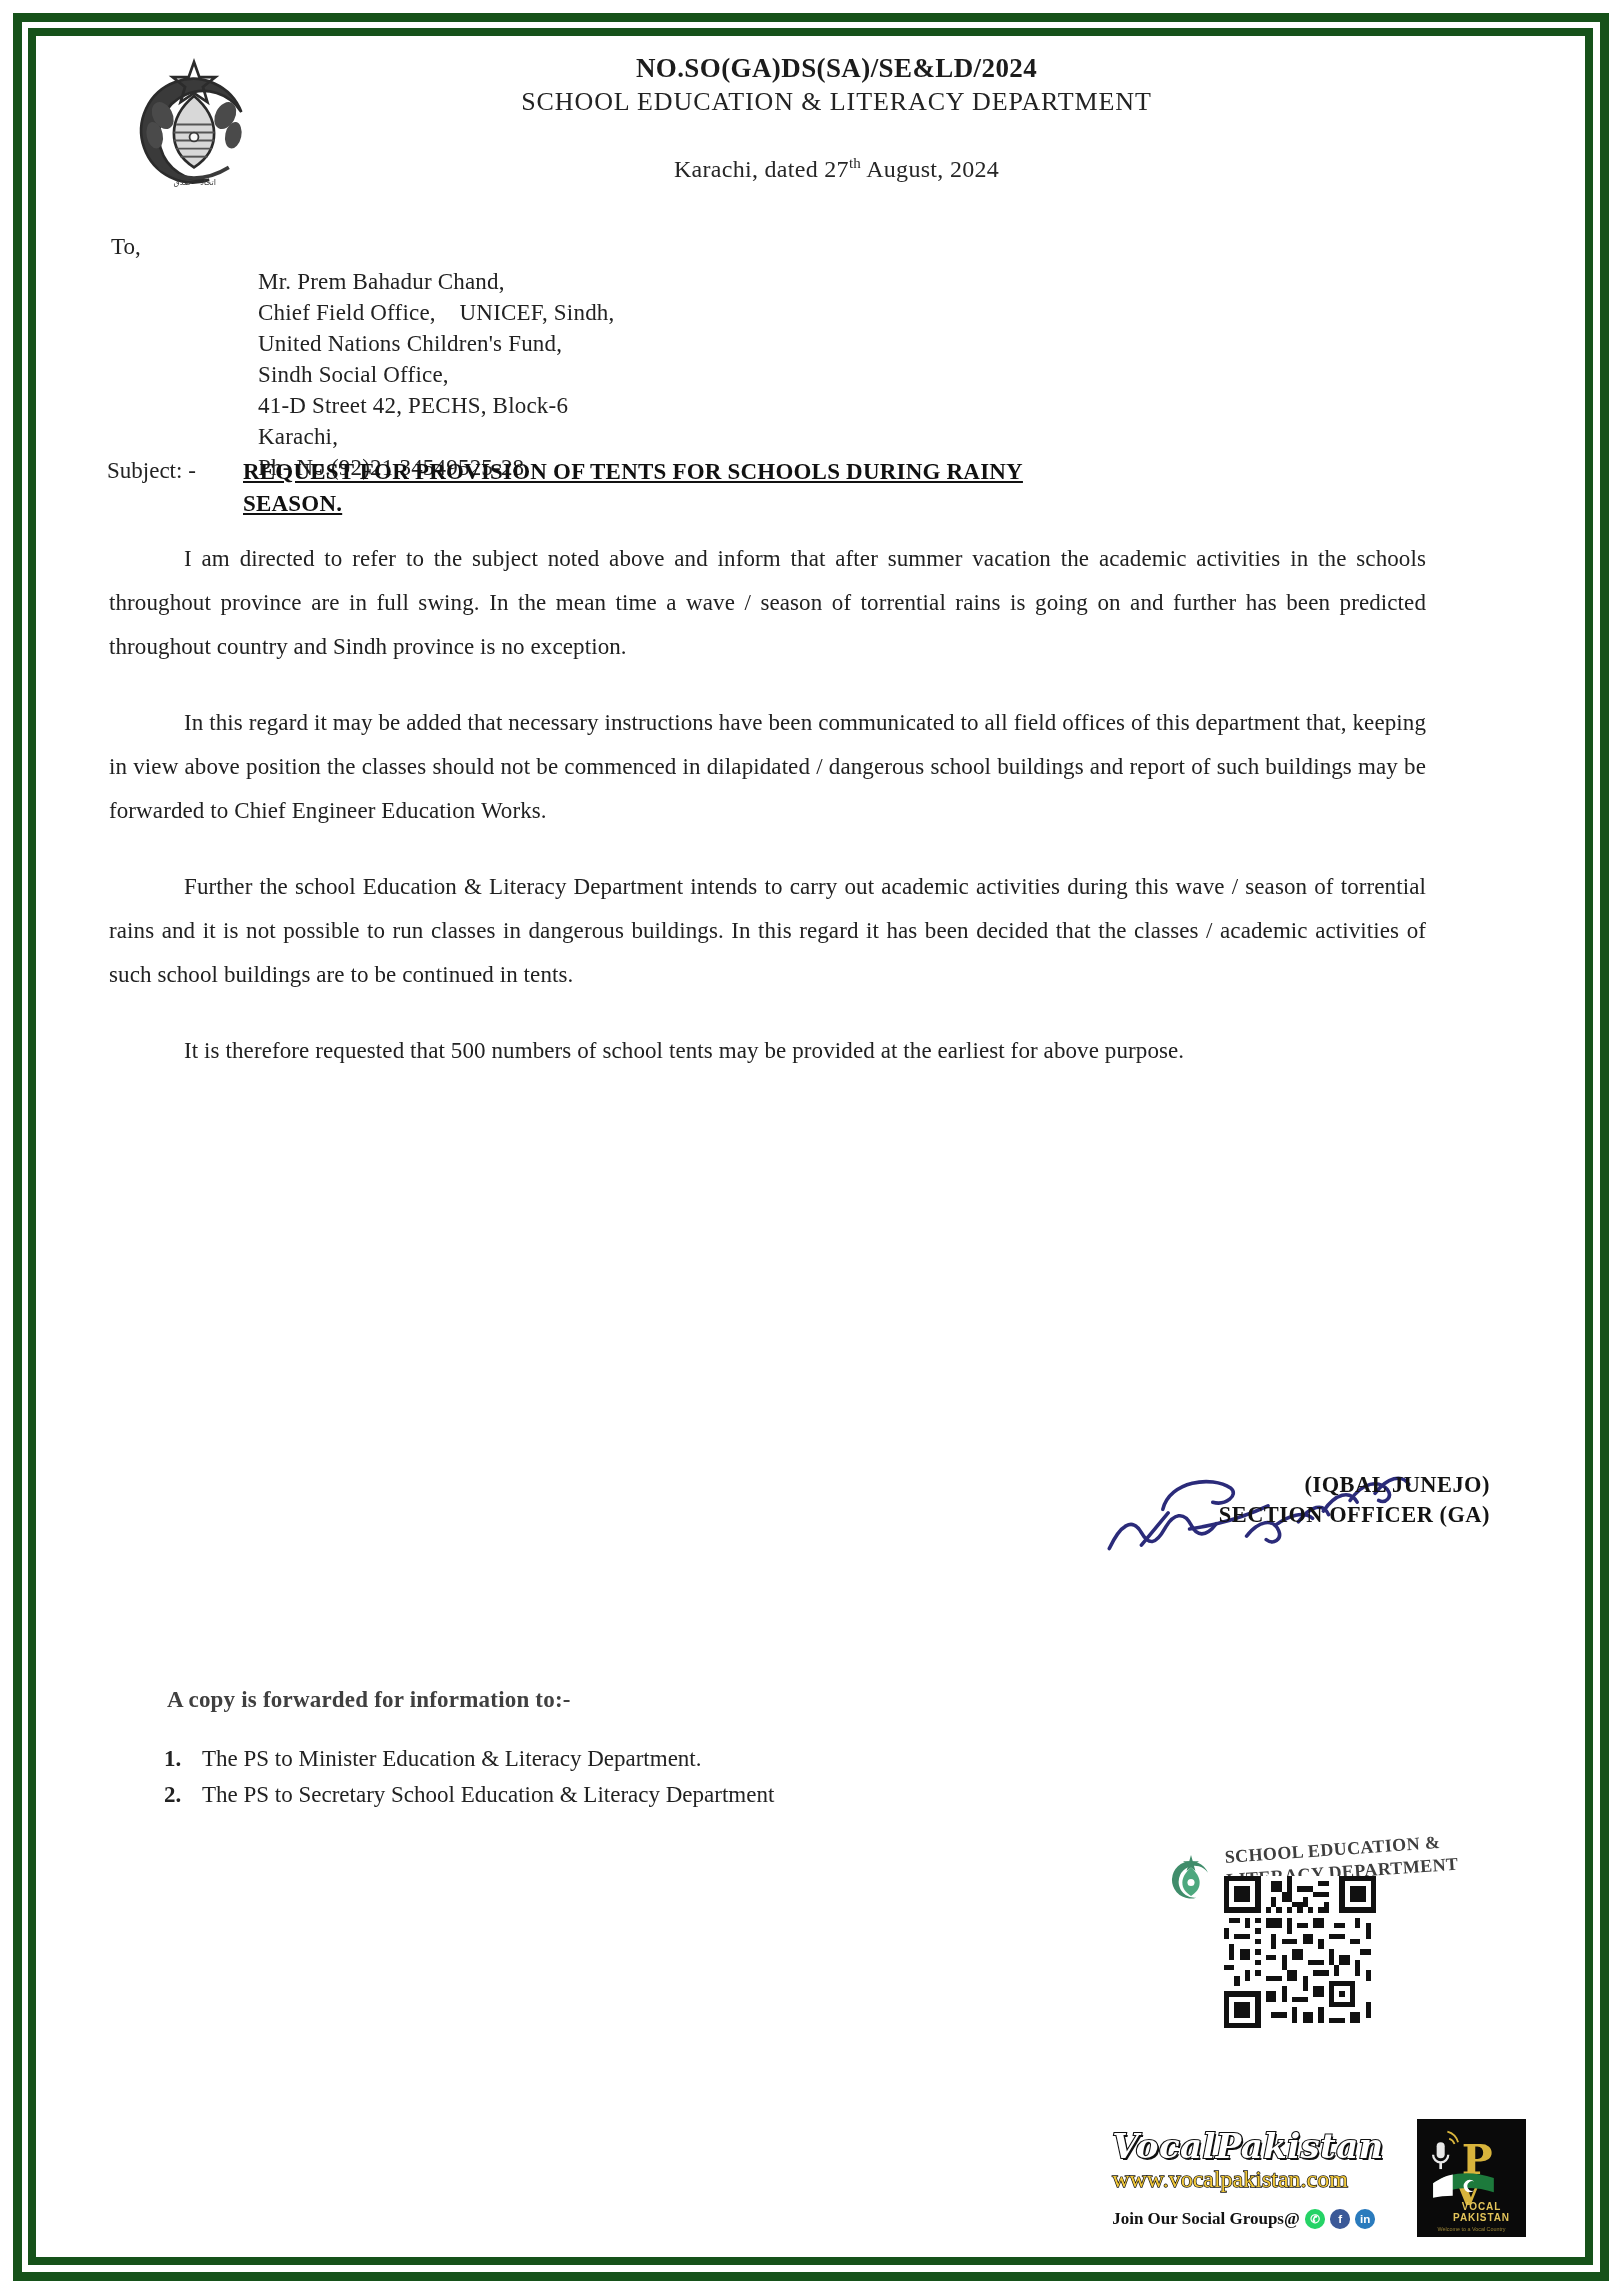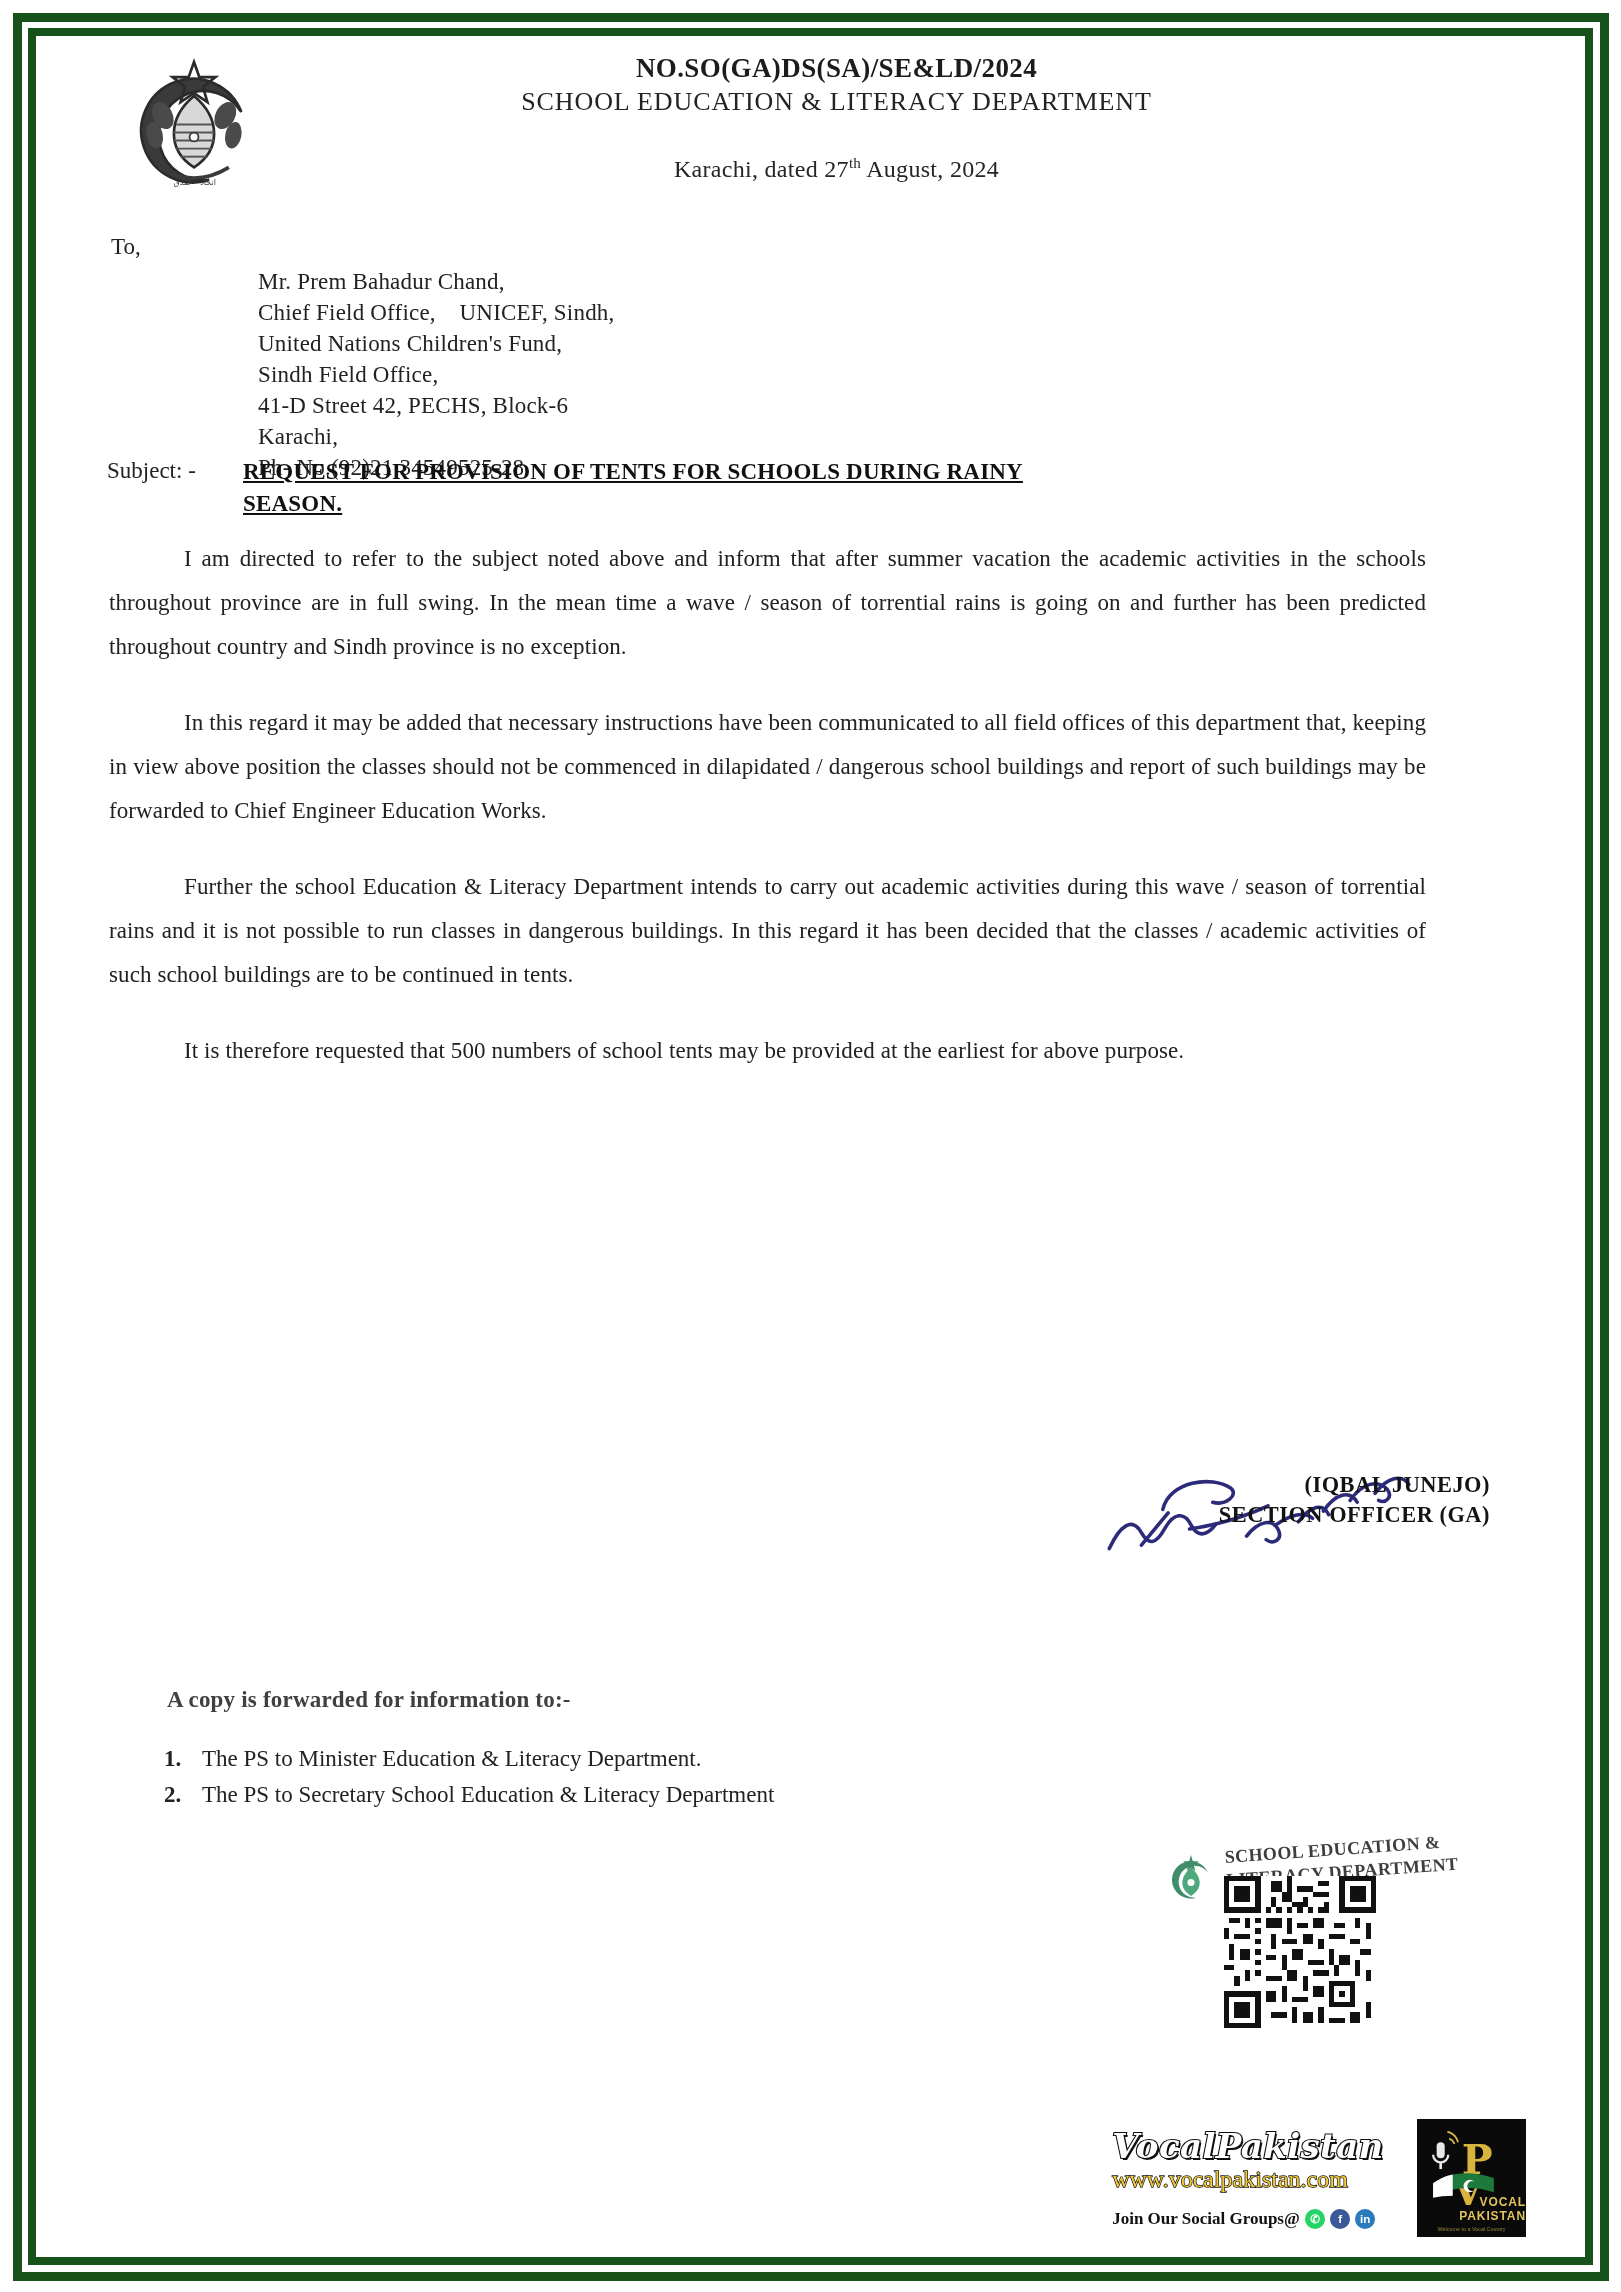--- a/index.html
+++ b/index.html
@@ -315,23 +315,23 @@
 
   .vp-logo {
     flex: 0 0 109px;
     background: #0a0a0a;
     position: relative;
   }
   .vp-logo-caption {
     position: absolute;
     bottom: 14.3px;
     left: 0; right: 0;
-    text-align: right;
+    text-align: center;
     font-family: "Liberation Sans", sans-serif;
-    font-size: 12px;
+    font-size: 10px;
     font-weight: bold;
     letter-spacing: 0.9px;
     color: #e3c45a;
     margin-left: 20px;
   }
   .vp-logo-sub {
     position: absolute;
     bottom: 5.4px;
     left: 0; right: 0;
     text-align: center;
@@ -385,21 +385,21 @@
       <div class="date-line"><span>Karachi, dated 27</span><sup>th</sup><span> August, 2024</span></div>
     </div>
   </div>
 
   <div class="to-label">To,</div>
 
   <div class="address-block">
     <div>Mr. Prem Bahadur Chand,</div>
     <div>Chief Field Office,    UNICEF, Sindh,</div>
     <div>United Nations Children's Fund,</div>
-    <div>Sindh Field Office,</div>
+    <div>Sindh Social Office,</div>
     <div>41-D Street 42, PECHS, Block-6</div>
     <div class="addr-underline">Karachi,</div>
     <div>Ph- No.(92)21 34549525-28</div>
   </div>
 
   <div class="subject-row">
     <div class="subject-label">Subject: -</div>
     <div class="subject-text">REQUEST FOR PROVISION OF TENTS FOR SCHOOLS DURING RAINY SEASON.</div>
   </div>
 

